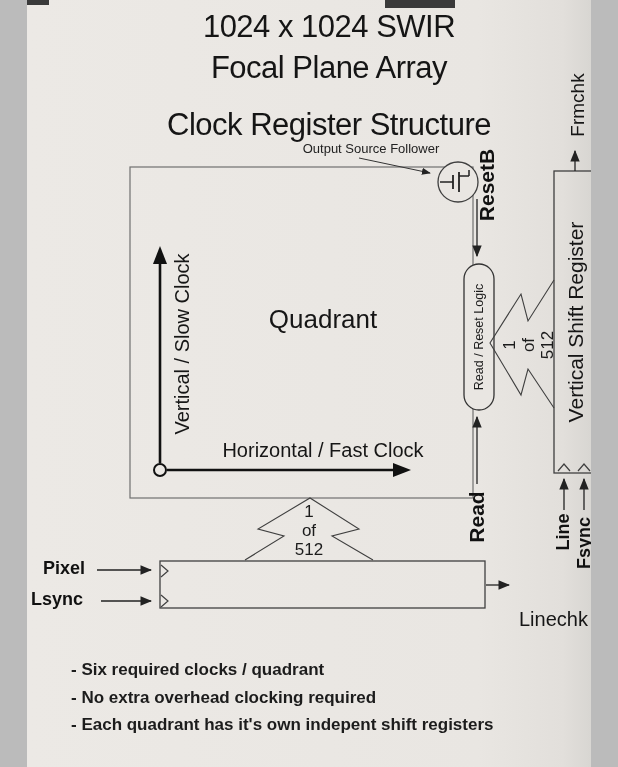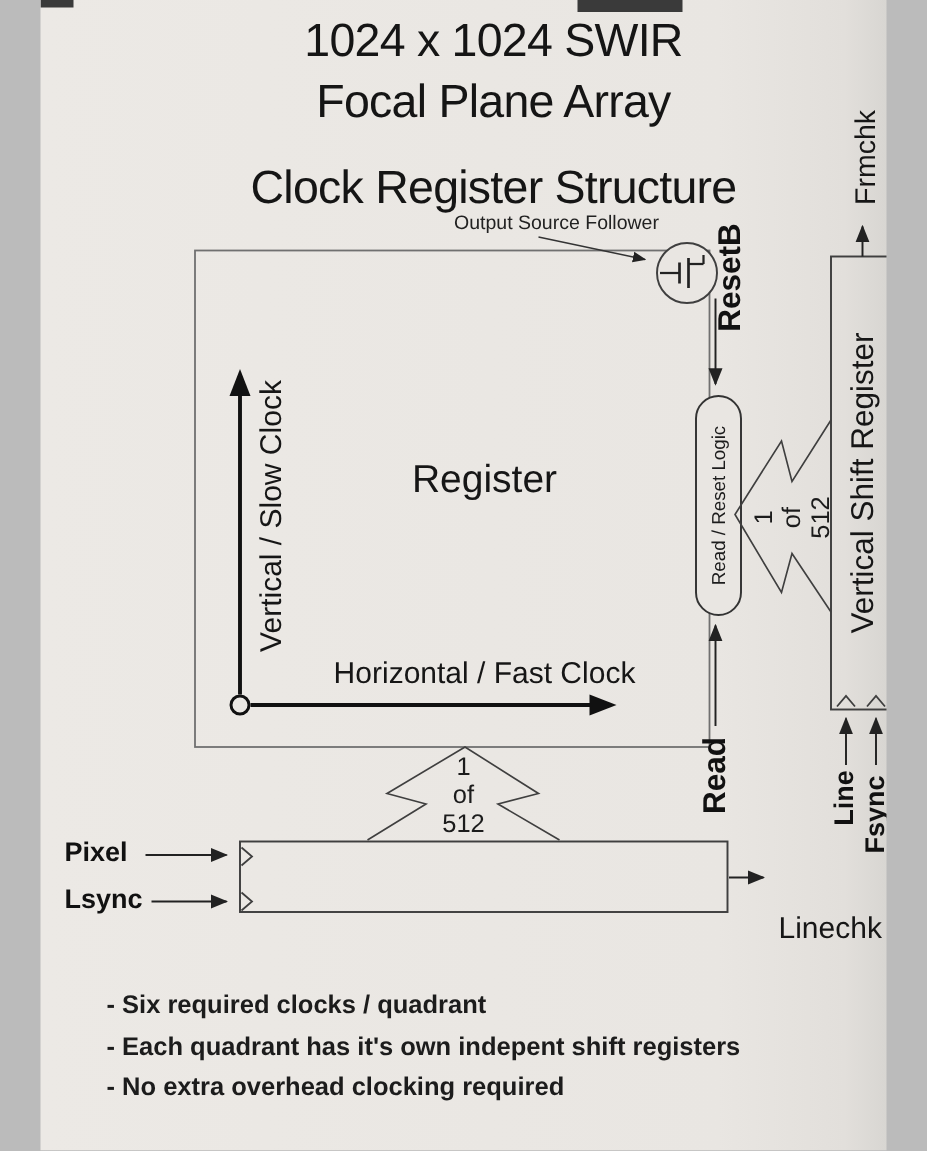--- a/index.html
+++ b/index.html
@@ -91,48 +91,48 @@
     </g>
 
     <polyline points="218,560 257,536 231,529 283,498 332,529 305,536 346,560" fill="none" stroke="#3f3f3f" stroke-width="1.1"></polyline>
 
     <polyline points="527,280 501,321 494,294 463,343 494,395 501,369 527,408" fill="none" stroke="#3f3f3f" stroke-width="1.1"></polyline>
   </svg>
 
   <div class="txt center-origin" style="left:344px;top:148px;font-size:13px;color:#222;">Output Source Follower</div>
 
   <div class="txt center-origin" style="left:296px;top:319px;text-align:center;font-size:26px;line-height:36px;color:#161616;">
-    <div>Register</div>
+    <div>Quadrant</div>
   </div>
 
   <div class="vtext" style="left:155px;top:344px;font-size:20px;color:#161616;">Vertical / Slow Clock</div>
   <div class="txt center-origin" style="left:257px;top:450px;font-size:20px;color:#161616;margin-left:39px;">Horizontal / Fast Clock</div>
 
   <div class="vtext" style="left:549px;top:322px;font-size:21px;color:#161616;">Vertical Shift Register</div>
   <div class="vtext" style="left:452px;top:337px;font-size:12.5px;color:#1c1c1c;">Read / Reset Logic</div>
 
   <div class="vtext sig-lg" style="left:460px;top:185px;">ResetB</div>
   <div class="vtext sig-lg" style="left:450px;top:517px;">Read</div>
   <div class="vtext" style="left:551px;top:105px;font-size:19px;color:#161616;">Frmchk</div>
   <div class="vtext sig" style="left:536px;top:532px;">Line</div>
   <div class="vtext sig" style="left:557px;top:543px;">Fsync</div>
   <div class="txt sig" style="left:16px;top:558px;">Pixel</div>
-  <div class="txt sig" style="left:16px;top:589px;">Lsync</div>
+  <div class="txt sig" style="left:4px;top:589px;">Lsync</div>
   <div class="txt" style="left:492px;top:608px;font-size:20px;color:#161616;">Linechk</div>
 
   <div class="txt center-origin mux-text" style="left:282px;top:530px;text-align:center;">
     <div>1</div>
     <div>of</div>
     <div>512</div>
   </div>
   <div class="vblock mux-text" style="left:501px;top:345px;">
     <div>1</div>
     <div>of</div>
     <div>512</div>
   </div>
 
   <div class="txt" style="left:44px;top:656px;">
     <div class="note-line">- Six required clocks / quadrant</div>
+    <div class="note-line">- No extra overhead clocking required</div>
     <div class="note-line">- Each quadrant has it's own indepent shift registers</div>
-    <div class="note-line">- No extra overhead clocking required</div>
   </div>
 
 </div>
 
 </body></html>

